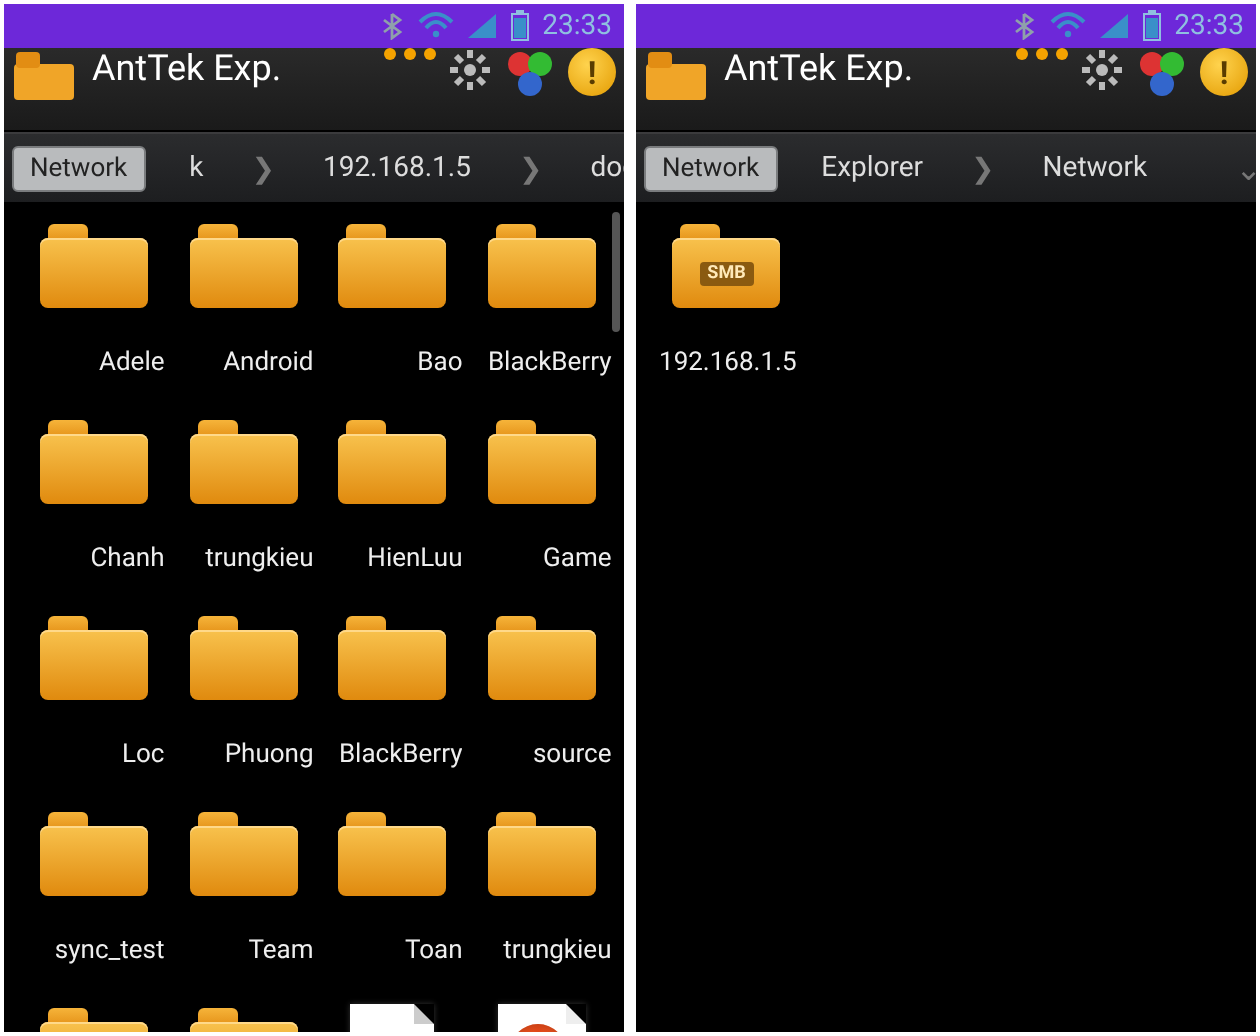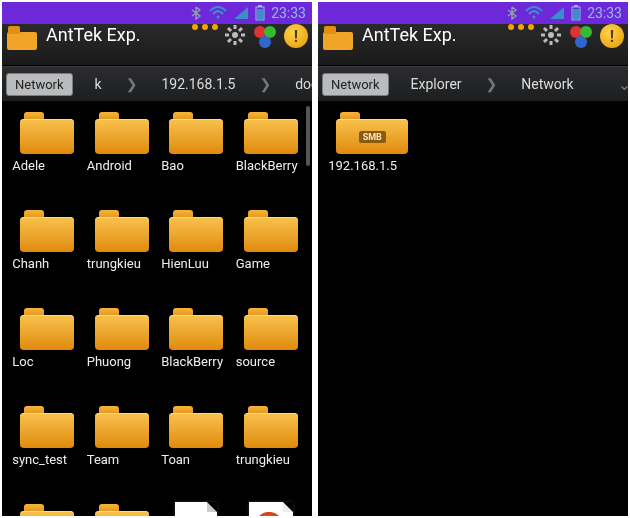--- a/index.html
+++ b/index.html
@@ -131,22 +131,22 @@
     border-radius:3px 3px 0 0;
   }
   .folder .body {
     position:absolute; left:0; top:7px;
     width:54px; height:35px;
     background:linear-gradient(#f8c24d,#e08a0e);
     border-radius:4px;
     box-shadow: inset 0 1px 0 #ffd98a;
   }
   .label {
-    color:#eee; font-size:13px; text-align:left;
-    line-height:15px; margin-top:4px;
+    color:#eee; font-size:13px; text-align:right;
+    line-height:15px; margin-top:20px;
     width:70px;
     overflow:hidden;
   }
   .file-icon {
     width:42px; height:48px; background:#fff;
     position:relative; margin-top:0;
     box-shadow:0 0 3px #333;
   }
   .file-icon::after {
     content:""; position:absolute; right:0; top:0;
@@ -176,21 +176,21 @@
     width:54px; height:42px; position:relative; margin-top:2px;
   }
   .smb-folder .tab {
     position:absolute; left:4px; top:0;
     width:20px; height:10px;
     background:linear-gradient(#f6b43a,#e28d13);
     border-radius:3px 3px 0 0;
   }
   .smb-folder .body {
     position:absolute; left:0; top:7px;
-    width:72px; height:35px;
+    width:54px; height:35px;
     background:linear-gradient(#f8c24d,#e08a0e);
     border-radius:4px;
     box-shadow: inset 0 1px 0 #ffd98a;
     display:flex; align-items:center; justify-content:center;
   }
   .smb-badge {
     background:#8a5a10; color:#ffe9b8;
     font-size:9px; font-weight:bold;
     padding:1px 4px; border-radius:2px;
   }

